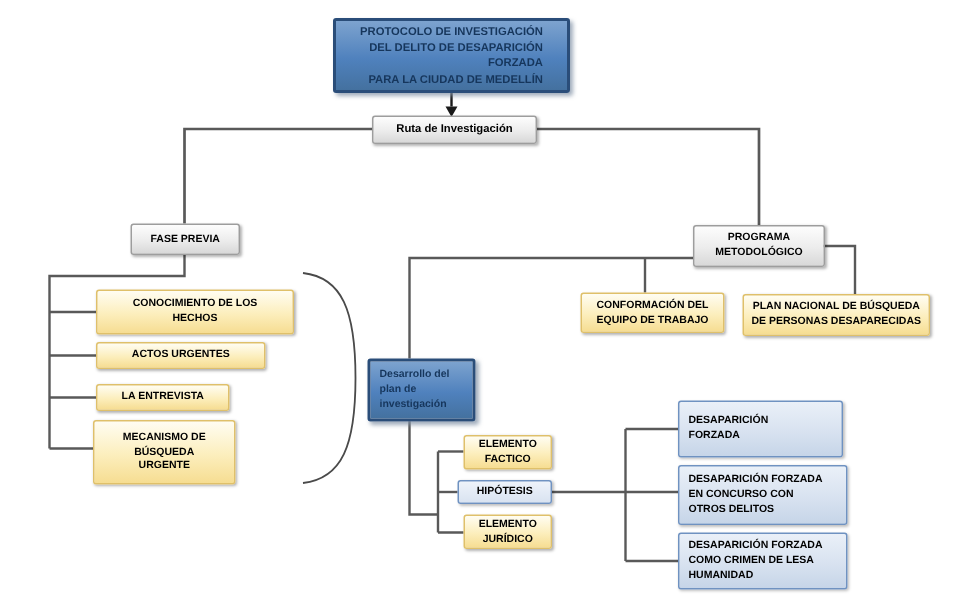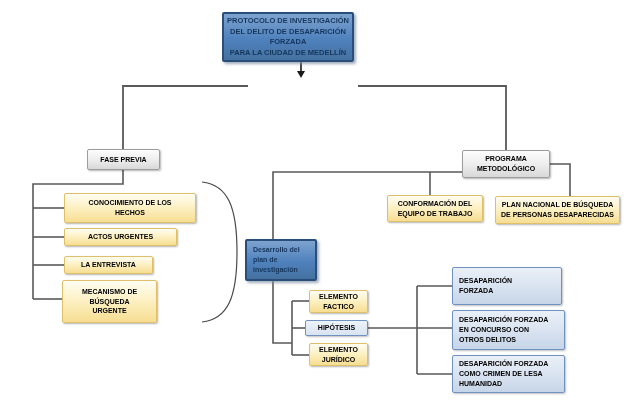--- a/index.html
+++ b/index.html
@@ -40,21 +40,21 @@
     border:1px solid #6f92c1;
     box-shadow:1px 1px 2px rgba(0,0,0,.25);
   }
   .hip{
     background:linear-gradient(180deg,#eef3fa 0%,#d9e3f1 100%);
     border:1px solid #6f92c1;
     box-shadow:1px 1px 2px rgba(0,0,0,.25);
   }
   .fs75{font-size:7.5px;}
   
-  #n-protocolo{left:222px;top:12px;width:132px;height:50px;}
+  #n-protocolo{left:222px;top:12px;width:158px;height:50px;text-align:right;}
   #n-ruta{left:248px;top:77px;width:110px;height:19px;}
   #n-fase{left:87px;top:149px;width:73px;height:21px;}
   #n-programa{left:462px;top:150px;width:88px;height:28px;}
   #n-conocimiento{left:64px;top:193px;width:132px;height:30px;}
   #n-actos{left:64px;top:228px;width:113px;height:18px;}
   #n-entrevista{left:64px;top:256px;width:89px;height:18px;}
   #n-mecanismo{left:62px;top:280px;width:95px;height:43px;}
   #n-conformacion{left:387px;top:195px;width:96px;height:27px;}
   #n-plan-nacional{left:495px;top:196px;width:125px;height:28px;}
   #n-desarrollo{left:245px;top:239px;width:72px;height:42px;color:#16365c;}
@@ -100,20 +100,21 @@
     <line x1="368" y1="328" x2="452" y2="328" stroke="#595959" stroke-width="1.6"></line>
     <line x1="417" y1="286" x2="417" y2="374" stroke="#595959" stroke-width="1.6"></line>
     <line x1="417" y1="286" x2="452" y2="286" stroke="#595959" stroke-width="1.6"></line>
     <line x1="417" y1="374" x2="452" y2="374" stroke="#595959" stroke-width="1.6"></line>
   </svg>
 
   <div id="n-protocolo" class="node blue-solid fs75">PROTOCOLO DE INVESTIGACIÓN
 DEL DELITO DE DESAPARICIÓN
 FORZADA
 PARA LA CIUDAD DE MEDELLÍN</div>
+  <div id="n-ruta" class="node gray fs75">Ruta de Investigación</div>
 
   <div id="n-fase" class="node gray">FASE PREVIA</div>
   <div id="n-conocimiento" class="node yellow">CONOCIMIENTO DE LOS
 HECHOS</div>
   <div id="n-actos" class="node yellow">ACTOS URGENTES</div>
   <div id="n-entrevista" class="node yellow">LA ENTREVISTA</div>
   <div id="n-mecanismo" class="node yellow">MECANISMO DE
 BÚSQUEDA
 URGENTE</div>
 

